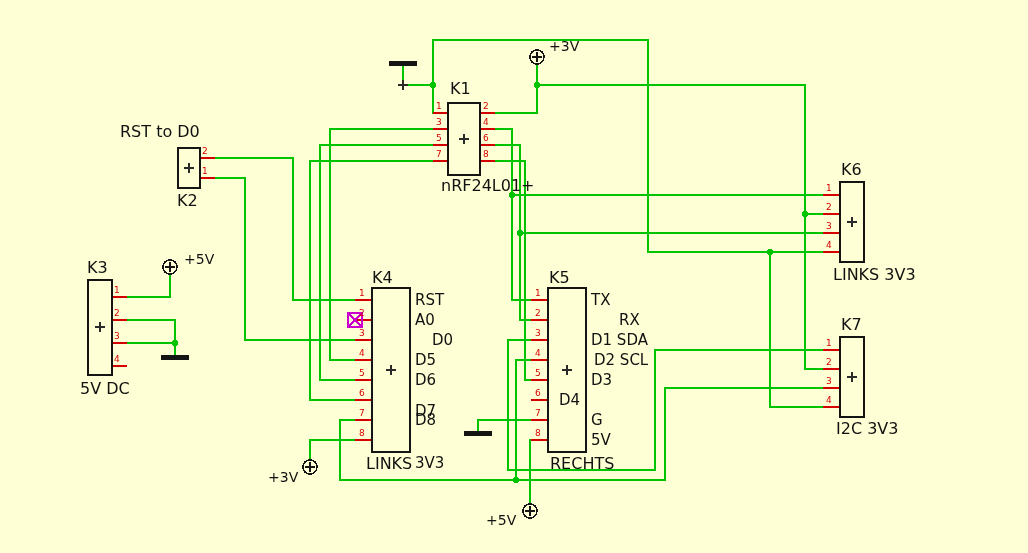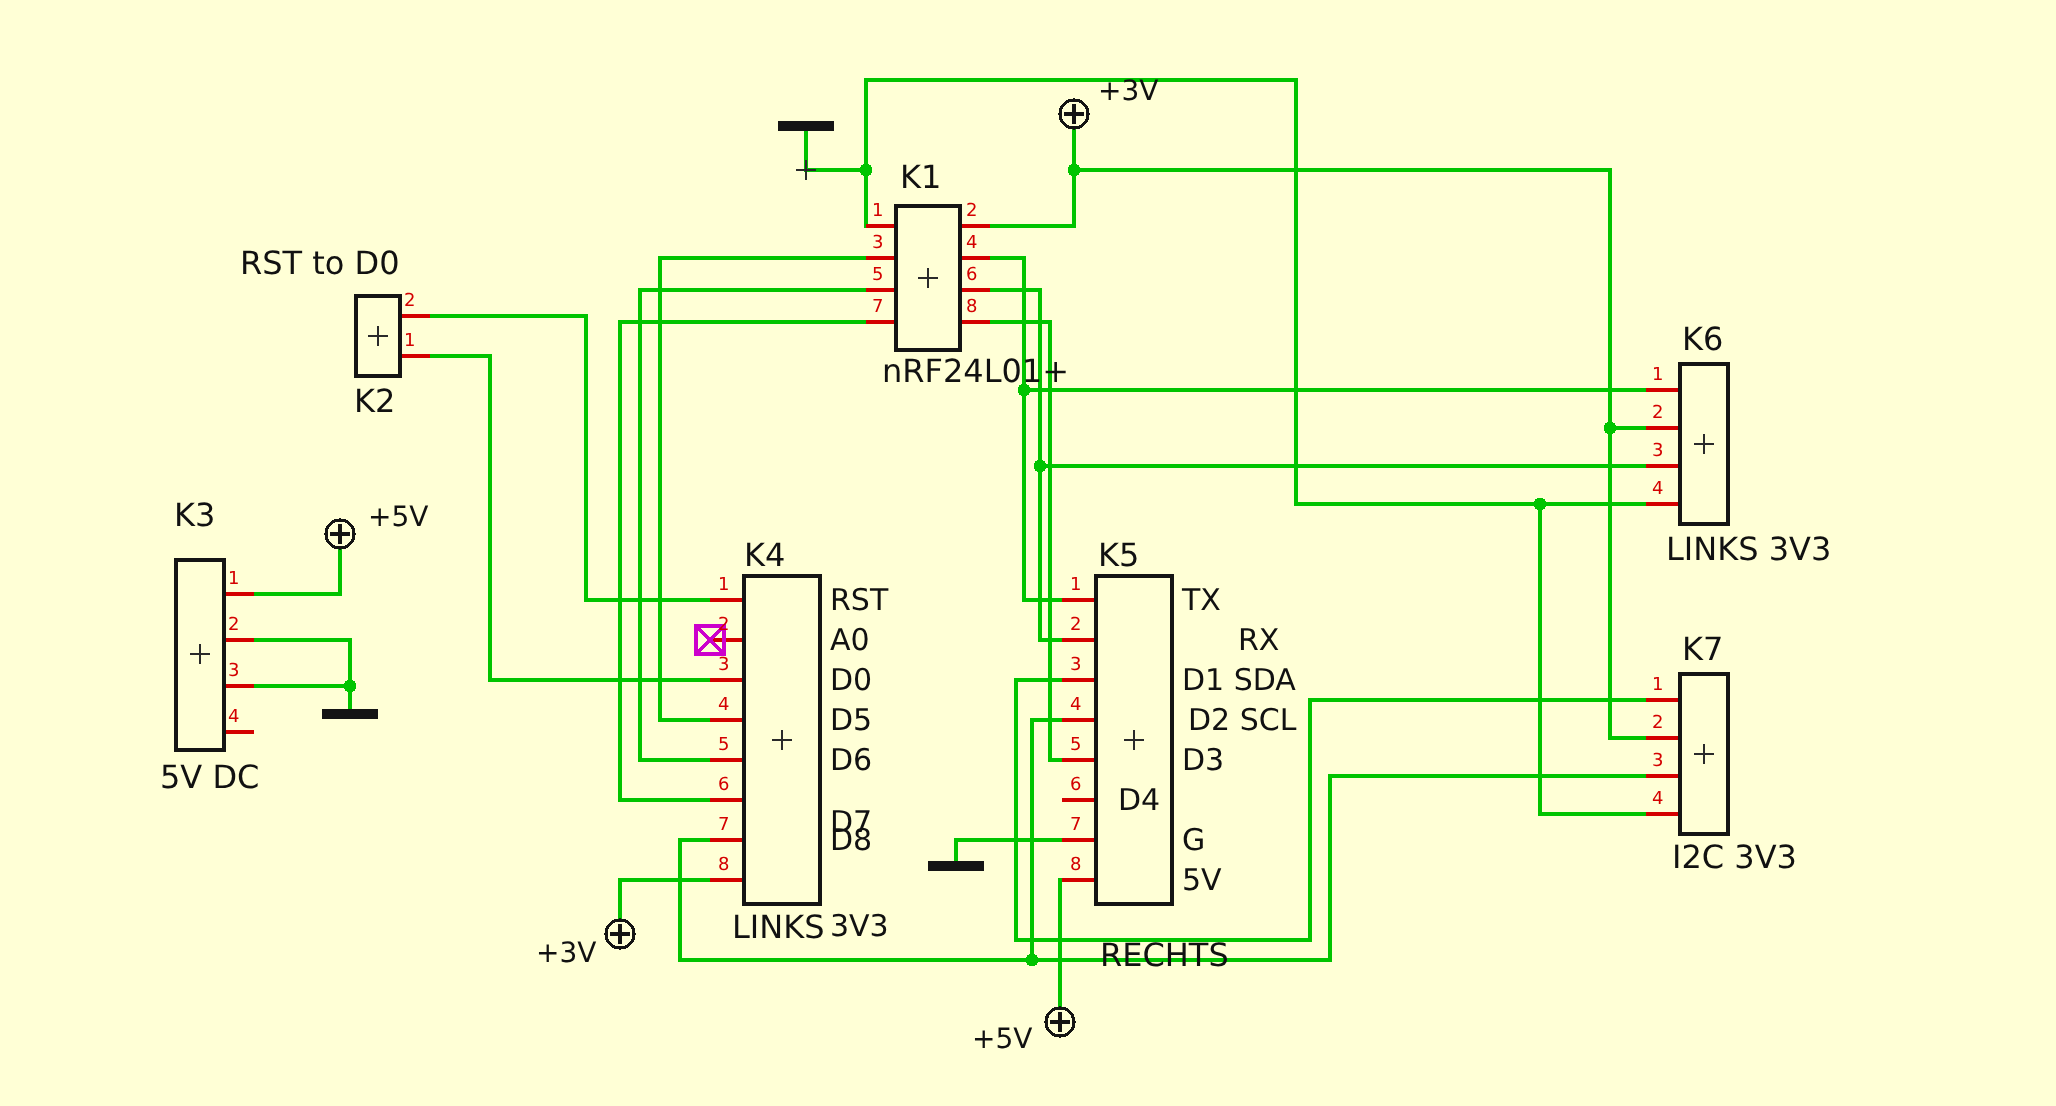--- a/index.html
+++ b/index.html
@@ -165,48 +165,48 @@
 <span class="pn" style="left:483px;top:101px">2</span>
 <span class="pn" style="left:483px;top:117px">4</span>
 <span class="pn" style="left:483px;top:133px">6</span>
 <span class="pn" style="left:483px;top:149px">8</span>
 
 <span class="lbl" style="left:120px;top:122px">RST to D0</span>
 <span class="lbl" style="left:177px;top:191px">K2</span>
 <span class="pn" style="left:202px;top:146px">2</span>
 <span class="pn" style="left:202px;top:166px">1</span>
 
-<span class="lbl" style="left:87px;top:248px">K3</span>
+<span class="lbl" style="left:87px;top:258px">K3</span>
 <span class="lbl" style="left:80px;top:379px">5V DC</span>
 <span class="pn" style="left:114px;top:285px">1</span>
 <span class="pn" style="left:114px;top:308px">2</span>
 <span class="pn" style="left:114px;top:331px">3</span>
 <span class="pn" style="left:114px;top:354px">4</span>
 
 <span class="lbl" style="left:372px;top:268px">K4</span>
 <span class="lbl" style="left:366px;top:454px">LINKS</span>
 <span class="pn" style="left:359px;top:288px">1</span>
 <span class="pn" style="left:359px;top:308px">2</span>
 <span class="pn" style="left:359px;top:328px">3</span>
 <span class="pn" style="left:359px;top:348px">4</span>
 <span class="pn" style="left:359px;top:368px">5</span>
 <span class="pn" style="left:359px;top:388px">6</span>
 <span class="pn" style="left:359px;top:408px">7</span>
 <span class="pn" style="left:359px;top:428px">8</span>
 <span class="sig" style="left:415px;top:291px">RST</span>
 <span class="sig" style="left:415px;top:311px">A0</span>
-<span class="sig" style="left:415px;top:331px">D0</span>
+<span class="sig" style="left:432px;top:331px">D0</span>
 <span class="sig" style="left:415px;top:351px">D5</span>
 <span class="sig" style="left:415px;top:371px">D6</span>
 <span class="sig" style="left:415px;top:402px">D7</span>
 <span class="sig" style="left:415px;top:411px">D8</span>
 <span class="sig" style="left:415px;top:454px">3V3</span>
 
 <span class="lbl" style="left:549px;top:268px">K5</span>
-<span class="lbl" style="left:550px;top:468px">RECHTS</span>
+<span class="lbl" style="left:550px;top:454px">RECHTS</span>
 <span class="pn" style="left:535px;top:288px">1</span>
 <span class="pn" style="left:535px;top:308px">2</span>
 <span class="pn" style="left:535px;top:328px">3</span>
 <span class="pn" style="left:535px;top:348px">4</span>
 <span class="pn" style="left:535px;top:368px">5</span>
 <span class="pn" style="left:535px;top:388px">6</span>
 <span class="pn" style="left:535px;top:408px">7</span>
 <span class="pn" style="left:535px;top:428px">8</span>
 <span class="sig" style="left:591px;top:291px">TX</span>
 <span class="sig" style="left:619px;top:311px">RX</span>

